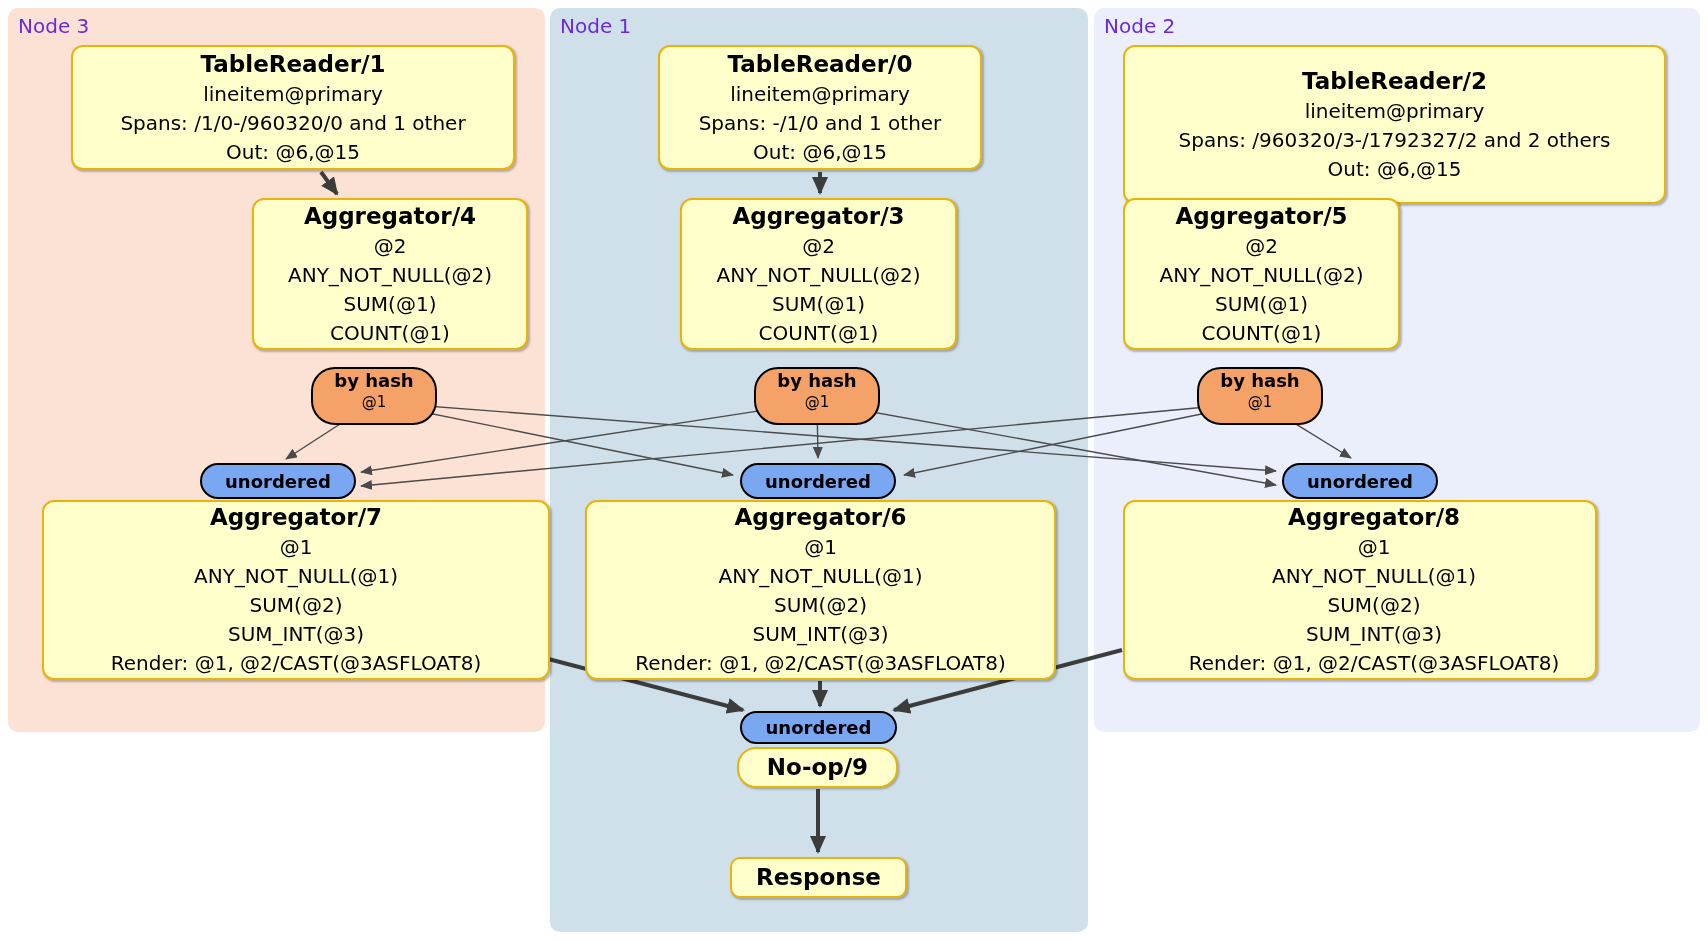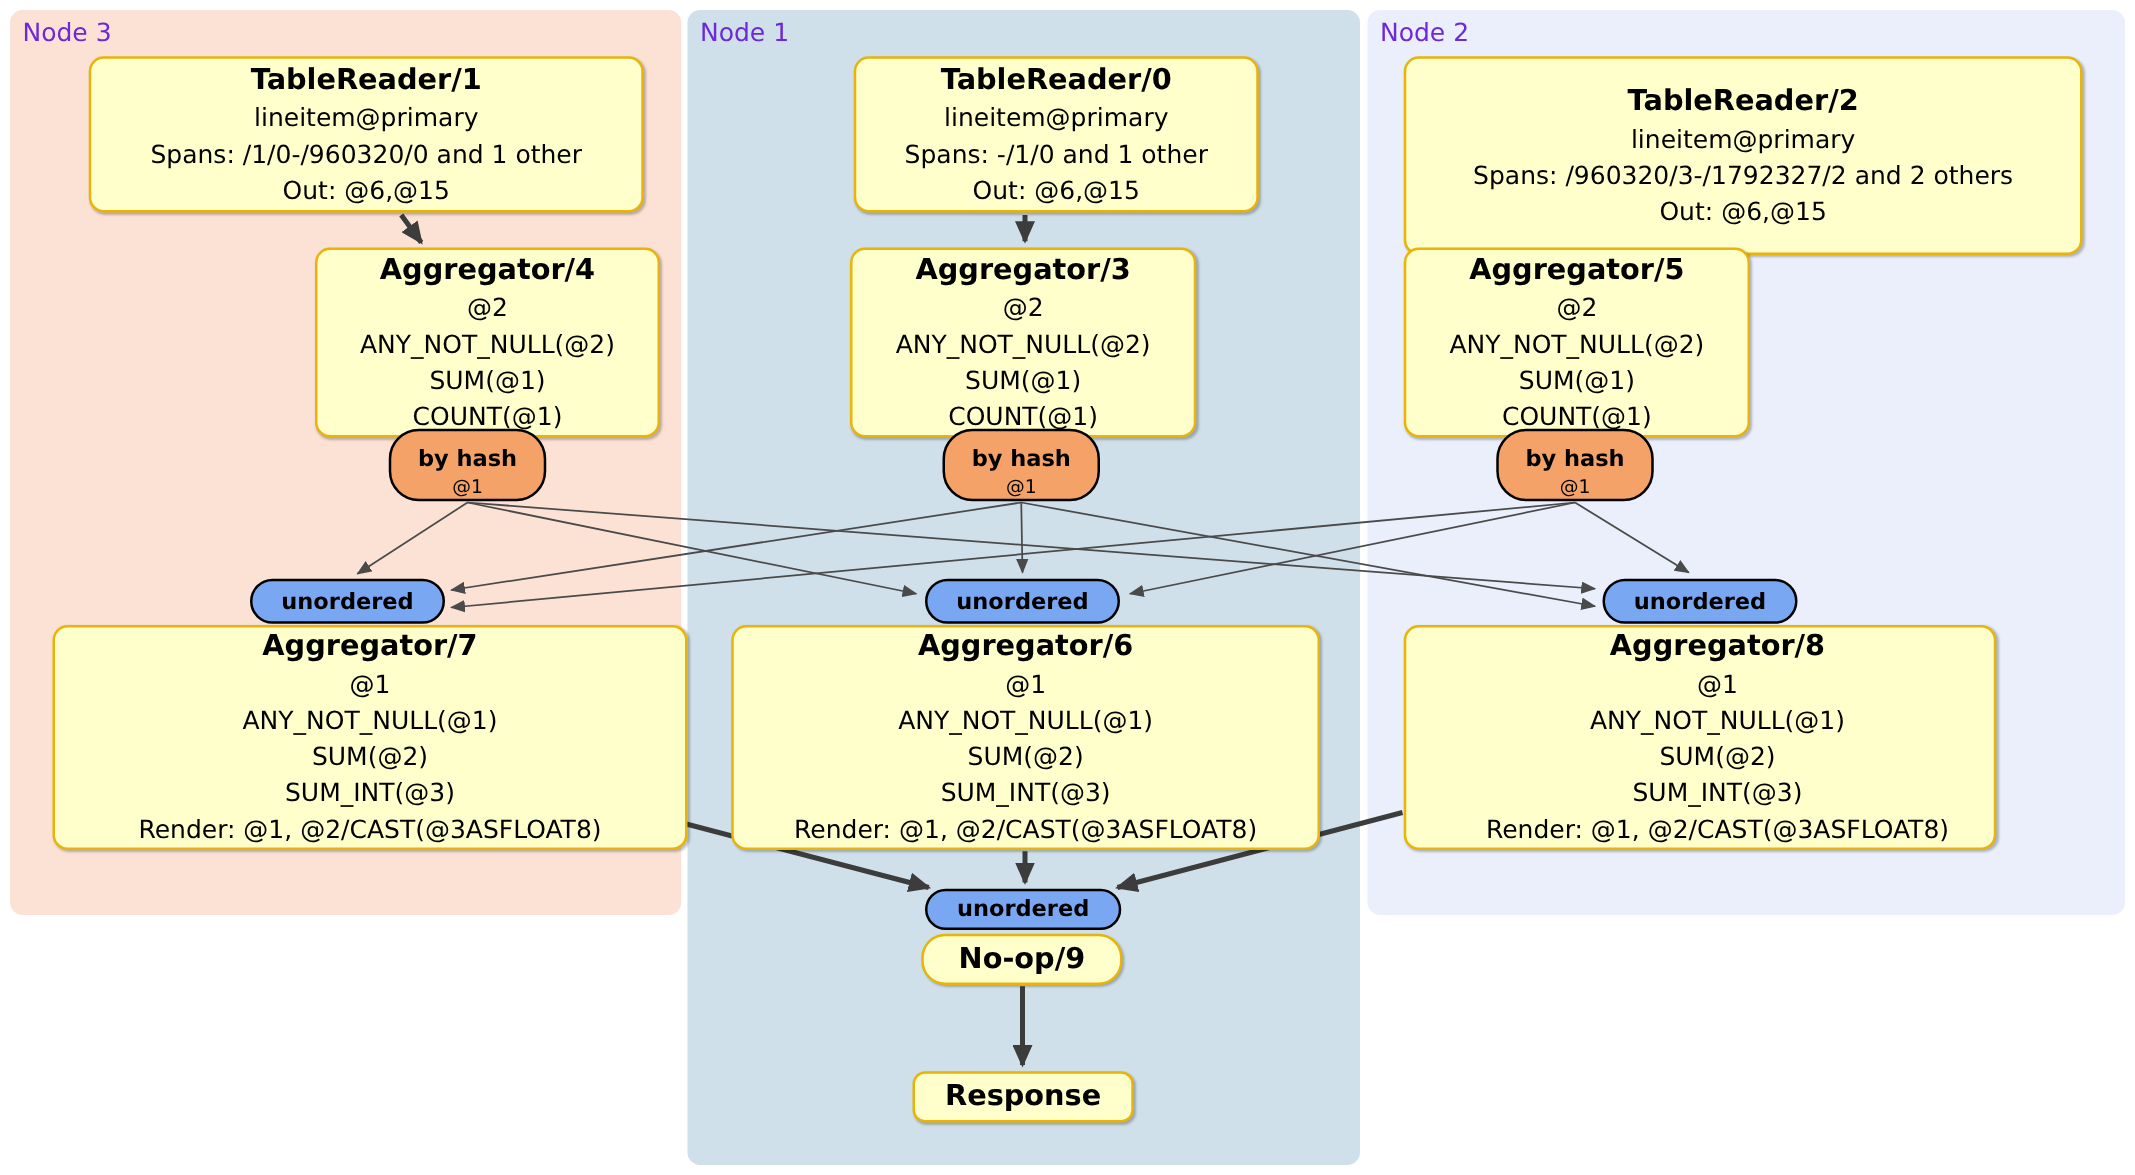--- a/index.html
+++ b/index.html
@@ -13,21 +13,22 @@
   .pbox{
     position:absolute;background:#ffffcc;border:2px solid #eab308;border-radius:12px;
     box-sizing:border-box;text-align:center;display:flex;flex-direction:column;
     justify-content:center;z-index:2;box-shadow:1.5px 1.5px 2px rgba(0,0,0,0.25);
   }
   .pbox .title{font-weight:bold;font-size:23px;line-height:31px;white-space:nowrap;}
   .pbox .bline{font-size:20px;line-height:29px;white-space:nowrap;}
   .router{
     position:absolute;background:#f5a269;border:2px solid #000;border-radius:24px;
     box-sizing:border-box;text-align:center;z-index:3;display:flex;flex-direction:column;
-    justify-content:flex-end;
+    justify-content:flex-start;
+    margin-top:24px;
   }
   .router .rlabel{font-weight:bold;font-size:18px;line-height:24px;}
   .router .rdetail{font-size:15px;line-height:19px;}
   .sync{
     position:absolute;background:#7aa7f2;border:2px solid #000;border-radius:20px;
     box-sizing:border-box;z-index:3;display:flex;align-items:center;justify-content:center;
     font-weight:bold;font-size:18px;
   }
   .mini{border-radius:10px;}
   .mini .title{font-size:23px;}
@@ -77,21 +78,21 @@
       <line x1="818" y1="789" x2="818" y2="852" marker-end="url(#athick)"></line>
     </g>
   </svg>
 
   <div class="pbox" style="left:71px;top:45px;width:444px;height:125px;">
     <div class="title">TableReader/1</div>
     <div class="bline">lineitem@primary</div>
     <div class="bline">Spans: /1/0-/960320/0 and 1 other</div>
     <div class="bline">Out: @6,@15</div>
   </div>
-  <div class="pbox" style="left:658px;top:45px;width:324px;height:125px;margin-left:25px;">
+  <div class="pbox" style="left:658px;top:45px;width:324px;height:125px;">
     <div class="title">TableReader/0</div>
     <div class="bline">lineitem@primary</div>
     <div class="bline">Spans: -/1/0 and 1 other</div>
     <div class="bline">Out: @6,@15</div>
   </div>
   <div class="pbox" style="left:1123px;top:45px;width:543px;height:159px;">
     <div class="title">TableReader/2</div>
     <div class="bline">lineitem@primary</div>
     <div class="bline">Spans: /960320/3-/1792327/2 and 2 others</div>
     <div class="bline">Out: @6,@15</div>

